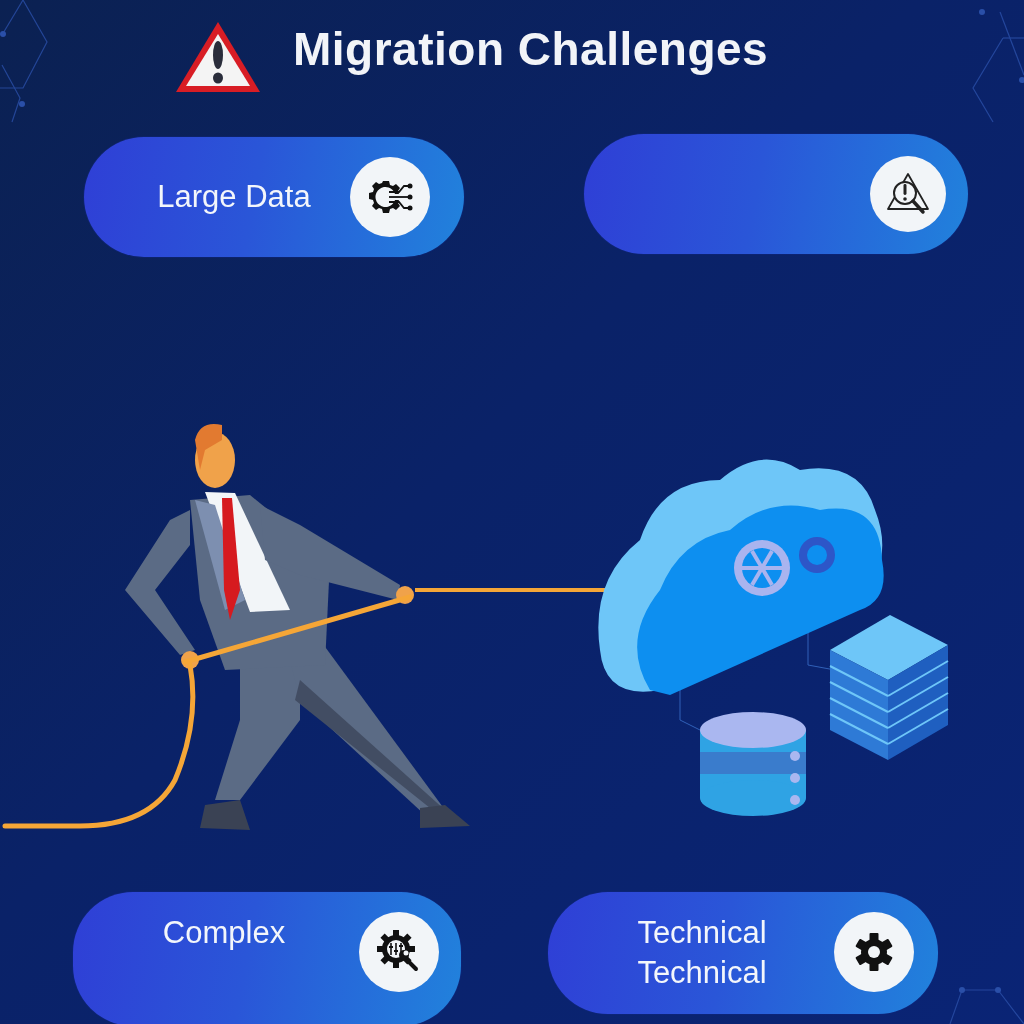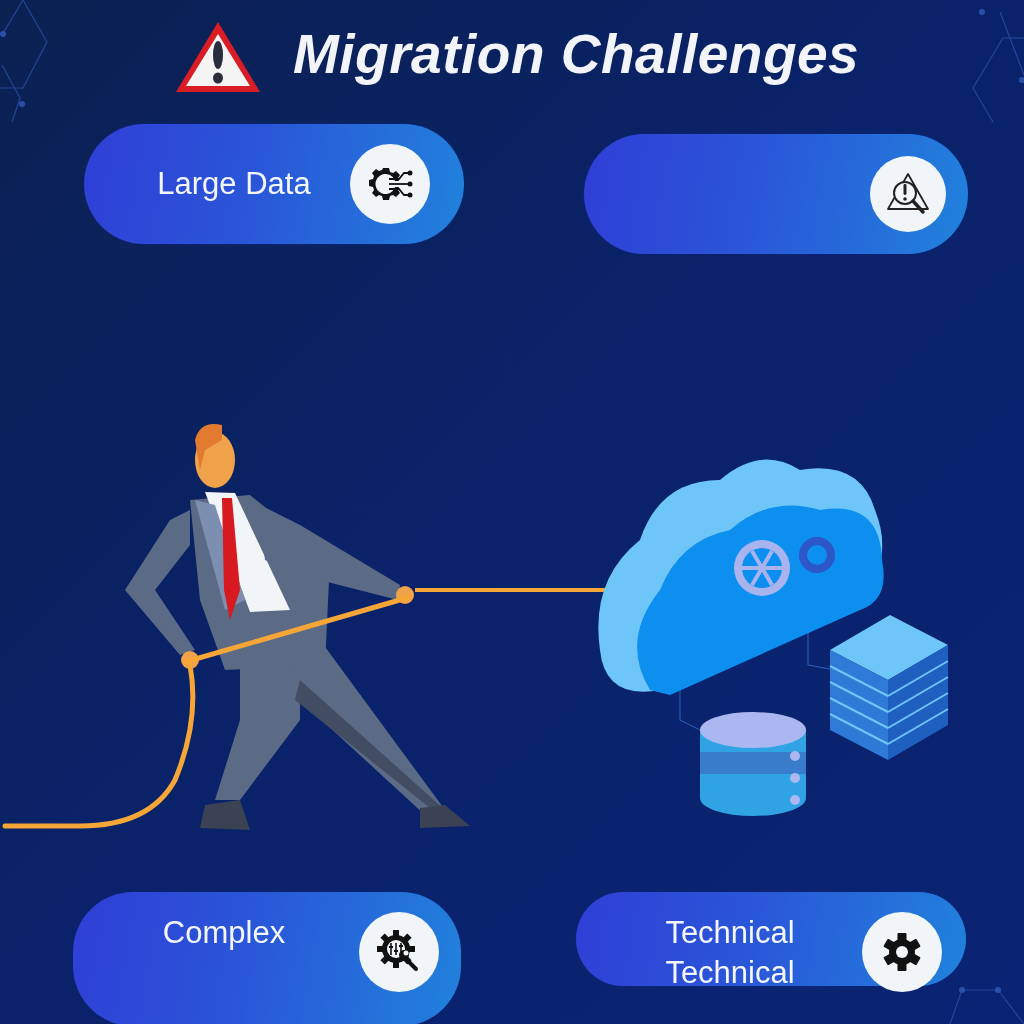--- a/index.html
+++ b/index.html
@@ -6,21 +6,21 @@
   body {
     width:1024px; height:1024px; overflow:hidden; position:relative;
     background: linear-gradient(135deg, #0b2152 0%, #0a2268 45%, #0a2475 100%);
     font-family: "Liberation Sans", "DejaVu Sans", sans-serif;
   }
   .deco { position:absolute; top:0; left:0; width:1024px; height:1024px; pointer-events:none; }
   .title-row { position:absolute; top:8px; left:0; width:1024px; height:80px; }
   .warn-icon { position:absolute; left:172px; top:10px; width:92px; height:78px; }
   .title {
     position:absolute; left:293px; top:14px; color:#f2f4f8;
-    font-size:55px; font-weight:bold; letter-spacing:0.5px; white-space:nowrap;font-style:italic;
+    font-size:46px; font-weight:bold; letter-spacing:0.5px; white-space:nowrap;
   }
   .pill {
     position:absolute; height:120px; border-radius:60px;
     background: linear-gradient(100deg, #2f3fd6 0%, #2a56d8 45%, #2182dc 100%);
     box-shadow: 0 0 0 1px rgba(20,40,140,0.3);
   }
   .pill .label {
     position:absolute; color:#f3f6fb; font-size:31px; text-align:center; line-height:40px;
   }
   .pill .circle {
@@ -55,21 +55,21 @@
 <div class="title-row">
   <svg class="warn-icon" viewBox="0 0 92 78">
     <polygon points="46,4 88,74 4,74" fill="#d81d25"></polygon>
     <polygon points="46,16 78,68 14,68" fill="#f4f4f4"></polygon>
     <ellipse cx="46" cy="37" rx="5" ry="14" fill="#2a2d3b"></ellipse>
     <ellipse cx="46" cy="60" rx="5" ry="5.5" fill="#2a2d3b"></ellipse>
   </svg>
   <div class="title">Migration Challenges</div>
 </div>
 
-<div class="pill" style="left:84px; top:124px; width:380px;">
+<div class="pill" style="left:84px; top:137px; width:380px;">
   <div class="label" style="left:40px; top:40px; width:220px;">
     <span>Large Data</span>
   </div>
   <div class="circle" style="left:266px; top:20px;">
     <svg width="50" height="40" viewBox="0 0 50 40">
       <g fill="#111">
         <path d="M18 4 h6 l1 4 3 1 3-2 4 4-2 3 1 3-4 0 a10 10 0 1 0 0 6 h4 l-1 3 2 3-4 4-3-2-3 1-1 4h-6l-1-4-3-1-3 2-4-4 2-3-1-3-4-1v-6l4-1 1-3-2-3 4-4 3 2 3-1z"></path>
       </g>
       <circle cx="21" cy="20" r="7" fill="#f2f5f8"></circle>
       <g stroke="#111" stroke-width="1.8" fill="none">
@@ -128,21 +128,21 @@
           <rect x="18" y="21" width="4" height="2"></rect>
           <rect x="23" y="16" width="4" height="2"></rect>
         </g>
       <line x1="27" y1="27" x2="40" y2="40" stroke="#111" stroke-width="4" stroke-linecap="round"></line>
       <circle cx="28" cy="26" r="5" fill="#111"></circle>
       <circle cx="30" cy="24" r="2.5" fill="#f2f5f8"></circle>
     </svg>
   </div>
 </div>
 
-<div class="pill" style="left:576px; top:892px; width:390px; height:94px;">
+<div class="pill" style="left:548px; top:892px; width:390px; height:122px;">
   <div class="label" style="left:20px; top:21px; width:268px;">
     <div>Technical</div>
     <div>Technical</div>
   </div>
   <div class="circle" style="left:286px; top:20px;">
     <svg width="42" height="42" viewBox="0 0 42 42">
       <g fill="#111" transform="translate(21 21)">
         <circle r="13"></circle>
         <rect x="-4.5" y="-19" width="9" height="8" rx="1"></rect>
         <rect x="-4.5" y="-19" width="9" height="8" rx="1" transform="rotate(60)"></rect>

